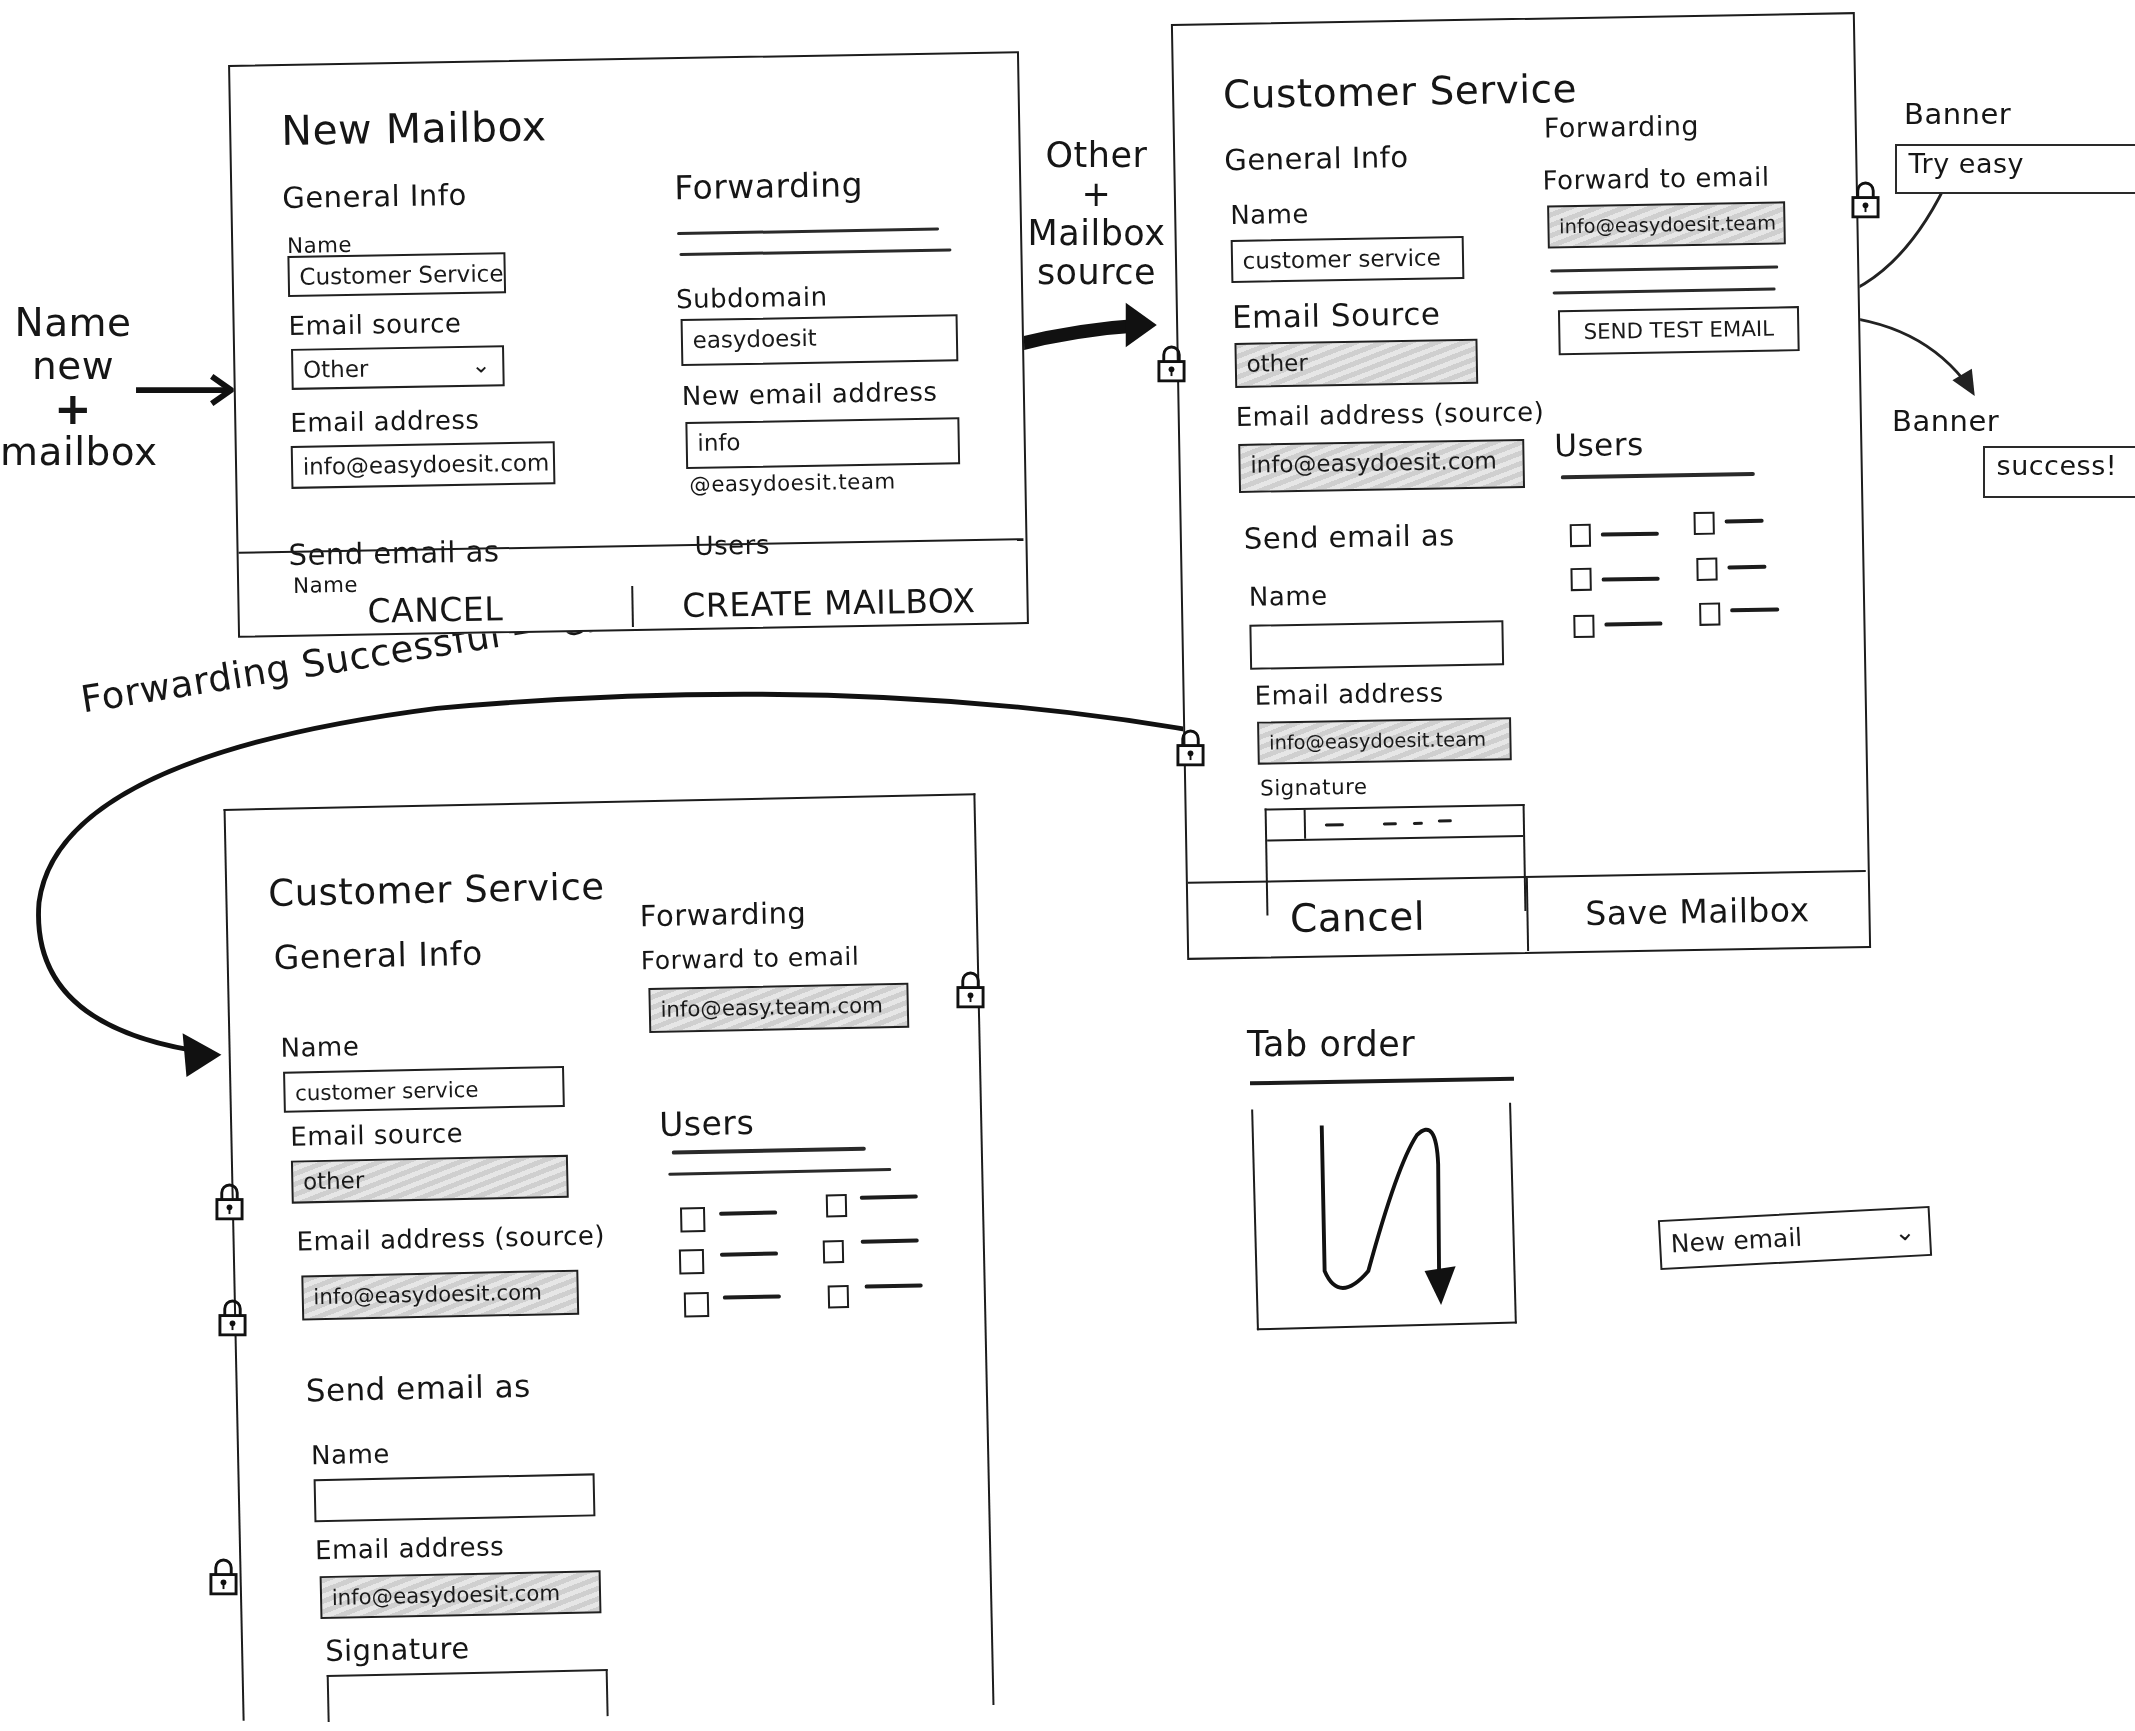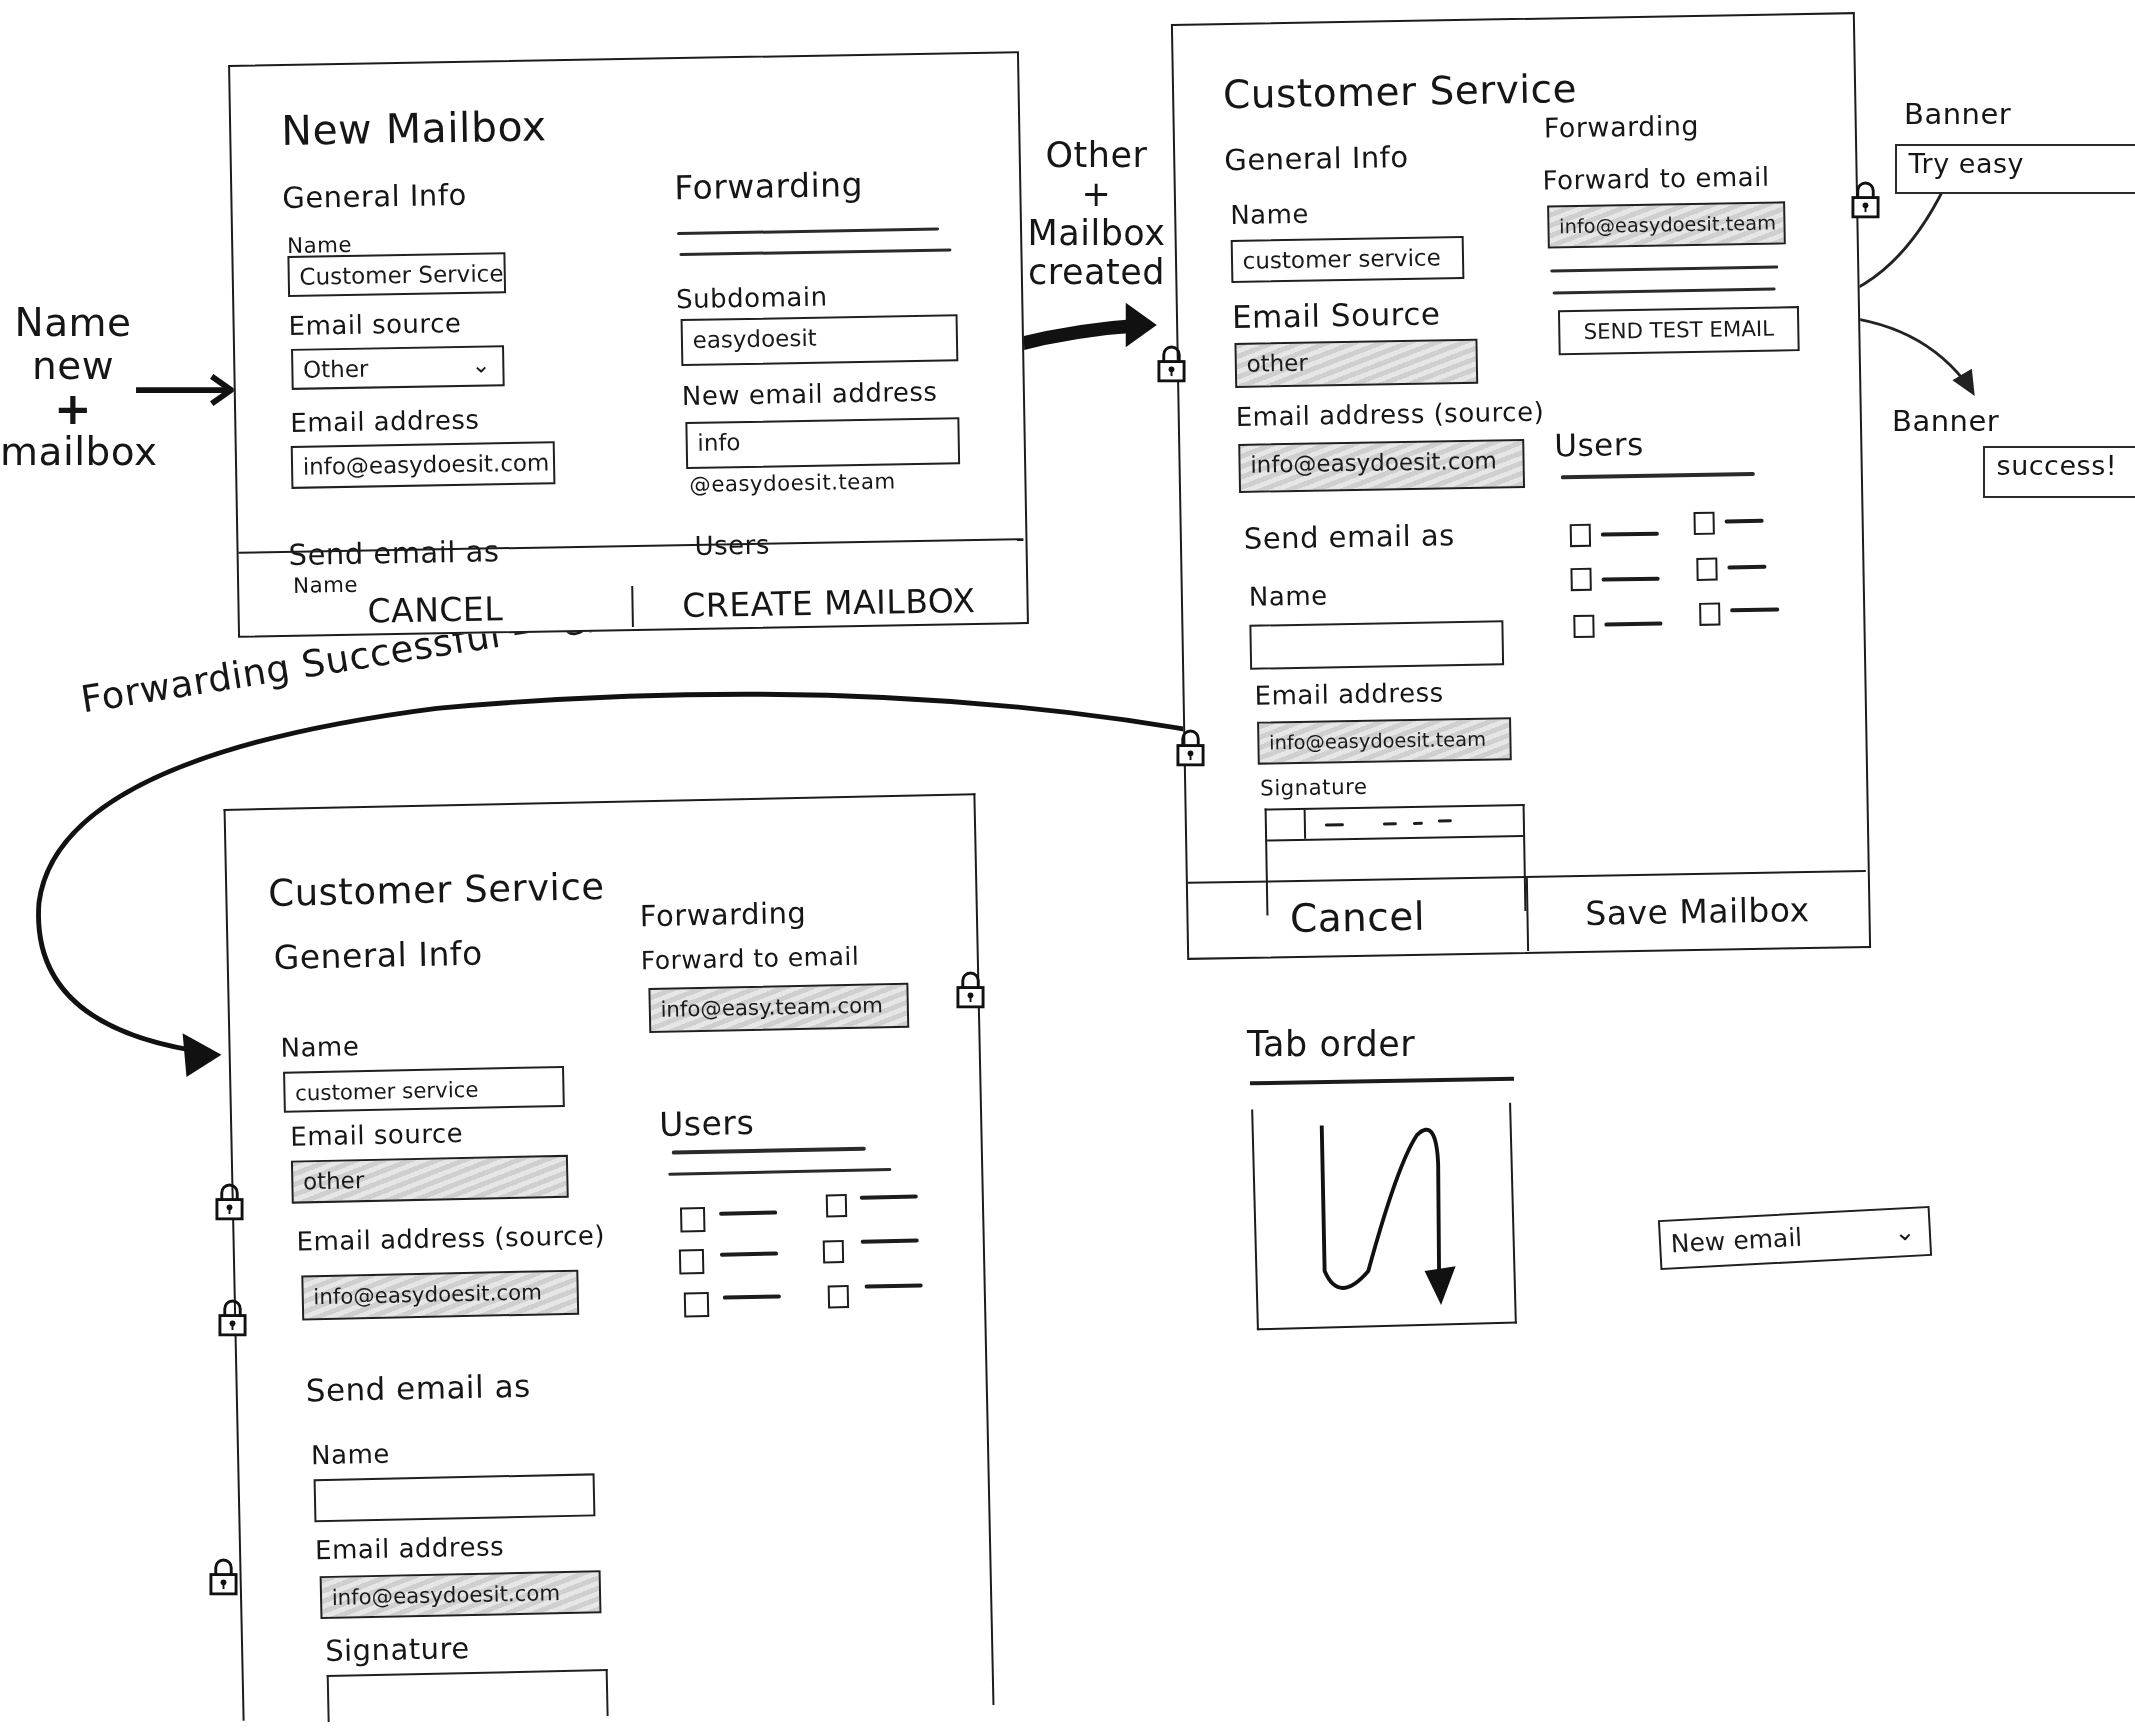--- a/index.html
+++ b/index.html
@@ -56,21 +56,21 @@
   <div>Name</div>
   <div>new</div>
   <div style="font-weight:bold;font-size:45px;">+</div>
   <div>mailbox</div>
 </div>
 
 <div class="note hand" style="left:1009px;top:136px;width:175px;font-size:35px;line-height:39px;">
   <div>Other</div>
   <div>+</div>
   <div>Mailbox</div>
-  <div>created</div>
+  <div>source</div>
 </div>
 
 <div class="abs hand" style="left:78px;top:679px;font-size:37px;transform:rotate(-9deg);transform-origin:left top;white-space:nowrap;">Forwarding Successful — email verified</div>
 
 <svg width="0" height="0" style="position:absolute">
   <defs>
     <symbol id="lock" viewBox="0 0 30 40">
       <path d="M7 18 V11 a8 8 0 0 1 16 0 V18" stroke="#111" stroke-width="3" fill="none"></path>
       <rect x="2" y="18" width="26" height="20" stroke="#111" stroke-width="3" fill="#fff"></rect>
       <circle cx="15" cy="26" r="3" fill="#111"></circle>

